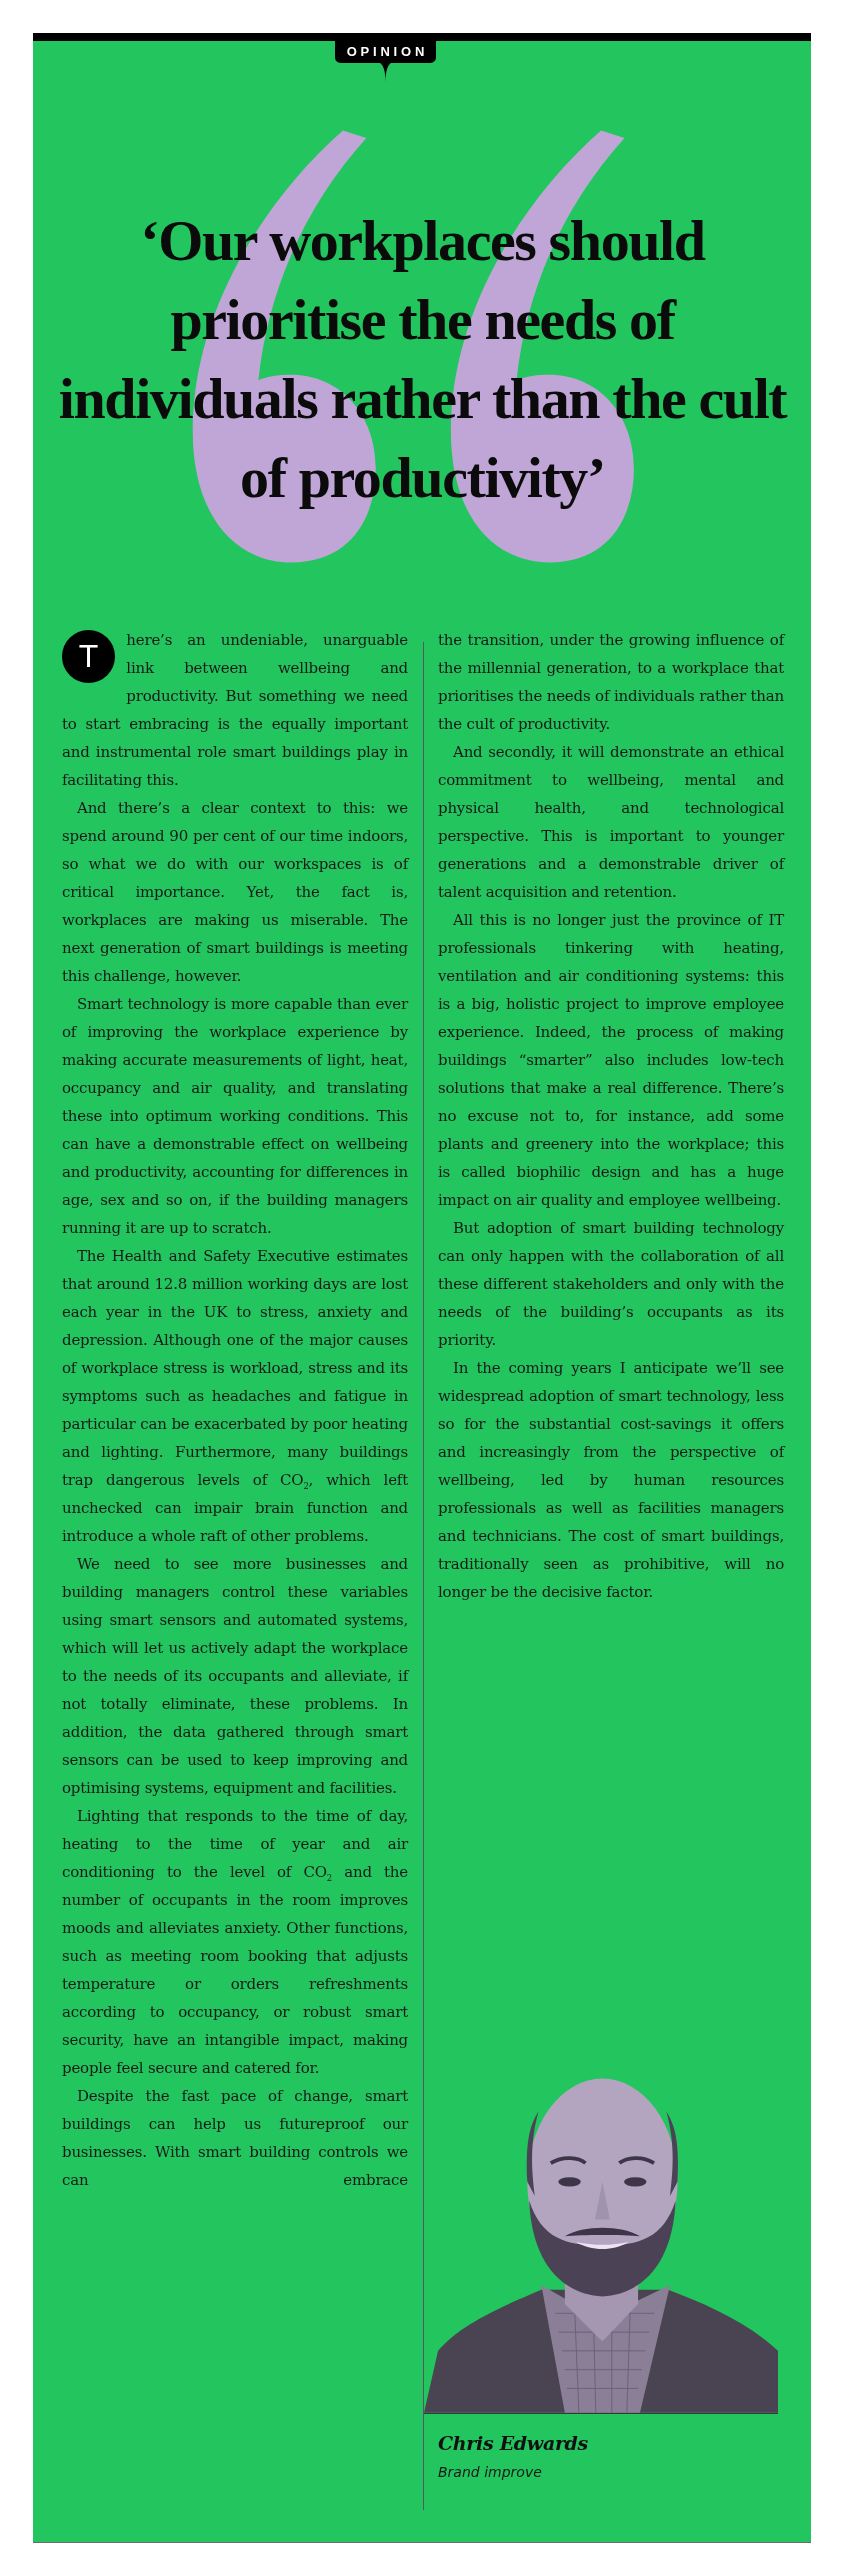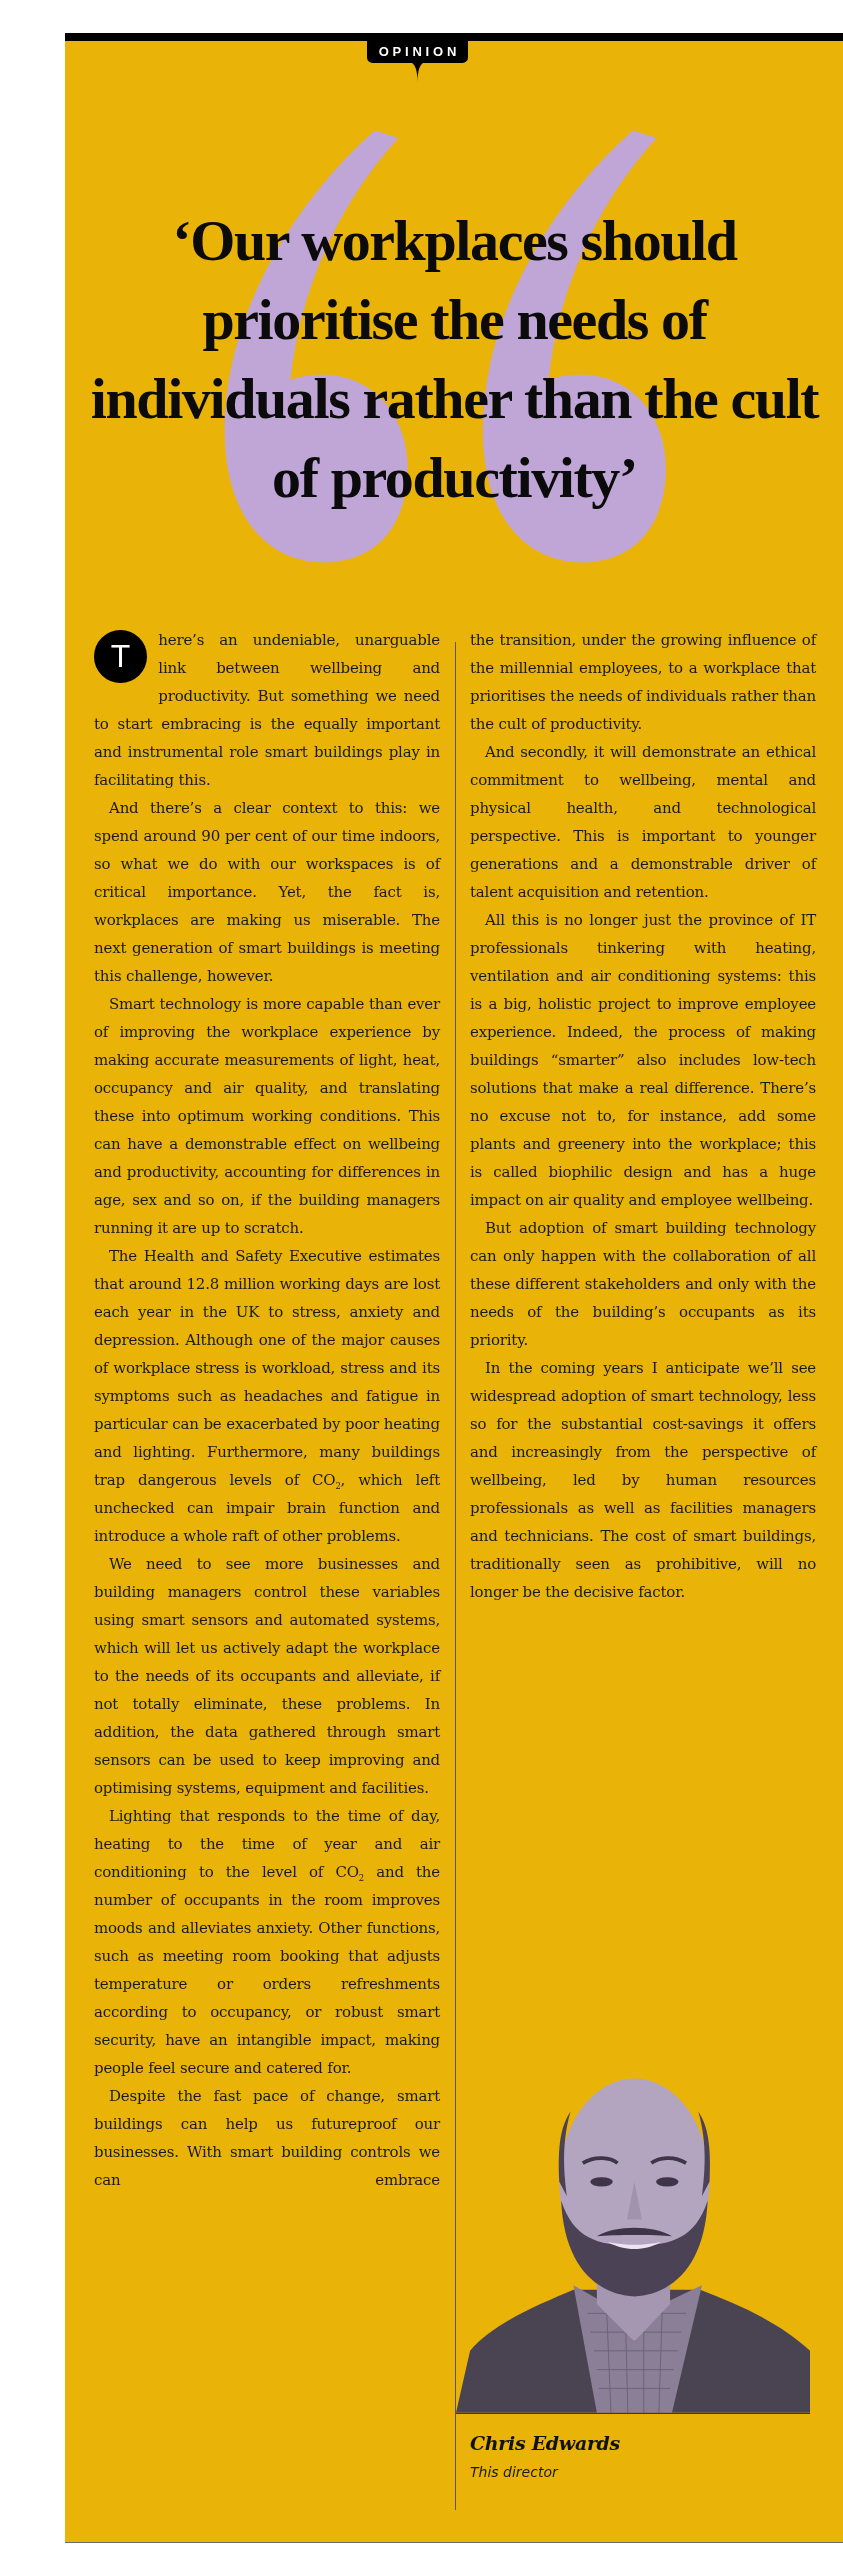--- a/index.html
+++ b/index.html
@@ -145,21 +145,21 @@
       font-family: "DejaVu Sans", sans-serif;
       font-size: 14px;
       line-height: 24.4px;
       color: #1a1a1a;
     }
     sub { font-size: 8.4px; line-height: 0; }
   </style>
 </head>
 <body>
 
-<div class="panel" style="background: #eab308; border-top-color: rgb(0, 0, 0); margin-left: 32px;">
+<div class="panel" style="background: #22c55e; border-top-color: rgb(0, 0, 0);">
 
   <div class="tab">
     <span class="tab-label">OPINION</span>
   </div>
   <svg class="tab-pointer" viewBox="0 0 16 22">
     <path d="M0 0 Q8 2 8 22 Q8 2 16 0 Z" fill="#000"></path>
   </svg>
 
   <svg class="quote-mark" viewBox="0 0 620 480">
     <g id="qm-fill" fill="#bfa6d6">
@@ -178,21 +178,21 @@
     <p>Smart technology is more capable than ever of improving the workplace experience by making accurate measurements of light, heat, occupancy and air quality, and translating these into optimum working conditions. This can have a demonstrable effect on wellbeing and productivity, accounting for differences in age, sex and so on, if the building managers running it are up to scratch.</p>
     <p><span>The Health and Safety Executive estimates that around 12.8 million working days are lost each year in the UK to stress, anxiety and depression. Although one of the major causes of workplace stress is workload, stress and its symptoms such as headaches and fatigue in particular can be exacerbated by poor heating and lighting. Furthermore, many buildings trap dangerous levels of CO</span><sub>2</sub><span>, which left unchecked can impair brain function and introduce a whole raft of other problems.</span></p>
     <p>We need to see more businesses and building managers control these variables using smart sensors and automated systems, which will let us actively adapt the workplace to the needs of its occupants and alleviate, if not totally eliminate, these problems. In addition, the data gathered through smart sensors can be used to keep improving and optimising systems, equipment and facilities.</p>
     <p><span>Lighting that responds to the time of day, heating to the time of year and air conditioning to the level of CO</span><sub>2</sub><span> and the number of occupants in the room improves moods and alleviates anxiety. Other functions, such as meeting room booking that adjusts temperature or orders refreshments according to occupancy, or robust smart security, have an intangible impact, making people feel secure and catered for.</span></p>
     <p style="text-align-last: justify;">Despite the fast pace of change, smart buildings can help us futureproof our businesses. With smart building controls we can embrace</p>
   </div>
 
   <div class="divider"></div>
 
   <div class="col col-right">
-    <p class="first">the transition, under the growing influence of the millennial employees, to a workplace that prioritises the needs of individuals rather than the cult of productivity.</p>
+    <p class="first">the transition, under the growing influence of the millennial generation, to a workplace that prioritises the needs of individuals rather than the cult of productivity.</p>
     <p>And secondly, it will demonstrate an ethical commitment to wellbeing, mental and physical health, and technological perspective. This is important to younger generations and a demonstrable driver of talent acquisition and retention.</p>
     <p>All this is no longer just the province of IT professionals tinkering with heating, ventilation and air conditioning systems: this is a big, holistic project to improve employee experience. Indeed, the process of making buildings “smarter” also includes low-tech solutions that make a real difference. There’s no excuse not to, for instance, add some plants and greenery into the workplace; this is called biophilic design and has a huge impact on air quality and employee wellbeing.</p>
     <p>But adoption of smart building technology can only happen with the collaboration of all these different stakeholders and only with the needs of the building’s occupants as its priority.</p>
     <p>In the coming years I anticipate we’ll see widespread adoption of smart technology, less so for the substantial cost-savings it offers and increasingly from the perspective of wellbeing, led by human resources professionals as well as facilities managers and technicians. The cost of smart buildings, traditionally seen as prohibitive, will no longer be the decisive factor.</p>
   </div>
 
   <div class="photo" title="Portrait of Chris Edwards">
     <svg width="354" height="344" viewBox="0 0 377 366">
 
       <path d="M0 366 L15 300 C40 270 90 250 125 235 L260 235 C300 250 345 270 377 300 L377 366 Z" fill="#4a4452"></path>
@@ -226,17 +226,17 @@
 
       <path d="M190 120 L182 160 L198 160 Z" fill="#a093ad"></path>
 
       <path d="M110 120 C108 80 112 60 122 45 C112 80 115 110 118 135 Z" fill="#4b4256"></path>
       <path d="M270 120 C272 80 268 60 258 45 C268 80 265 110 262 135 Z" fill="#4b4256"></path>
     </svg>
   </div>
 
   <div class="caption">
     <div class="author-name">Chris Edwards</div>
-    <div class="author-role">This director</div>
+    <div class="author-role">Brand improve</div>
   </div>
 
 </div>
 
 
 </body></html>

